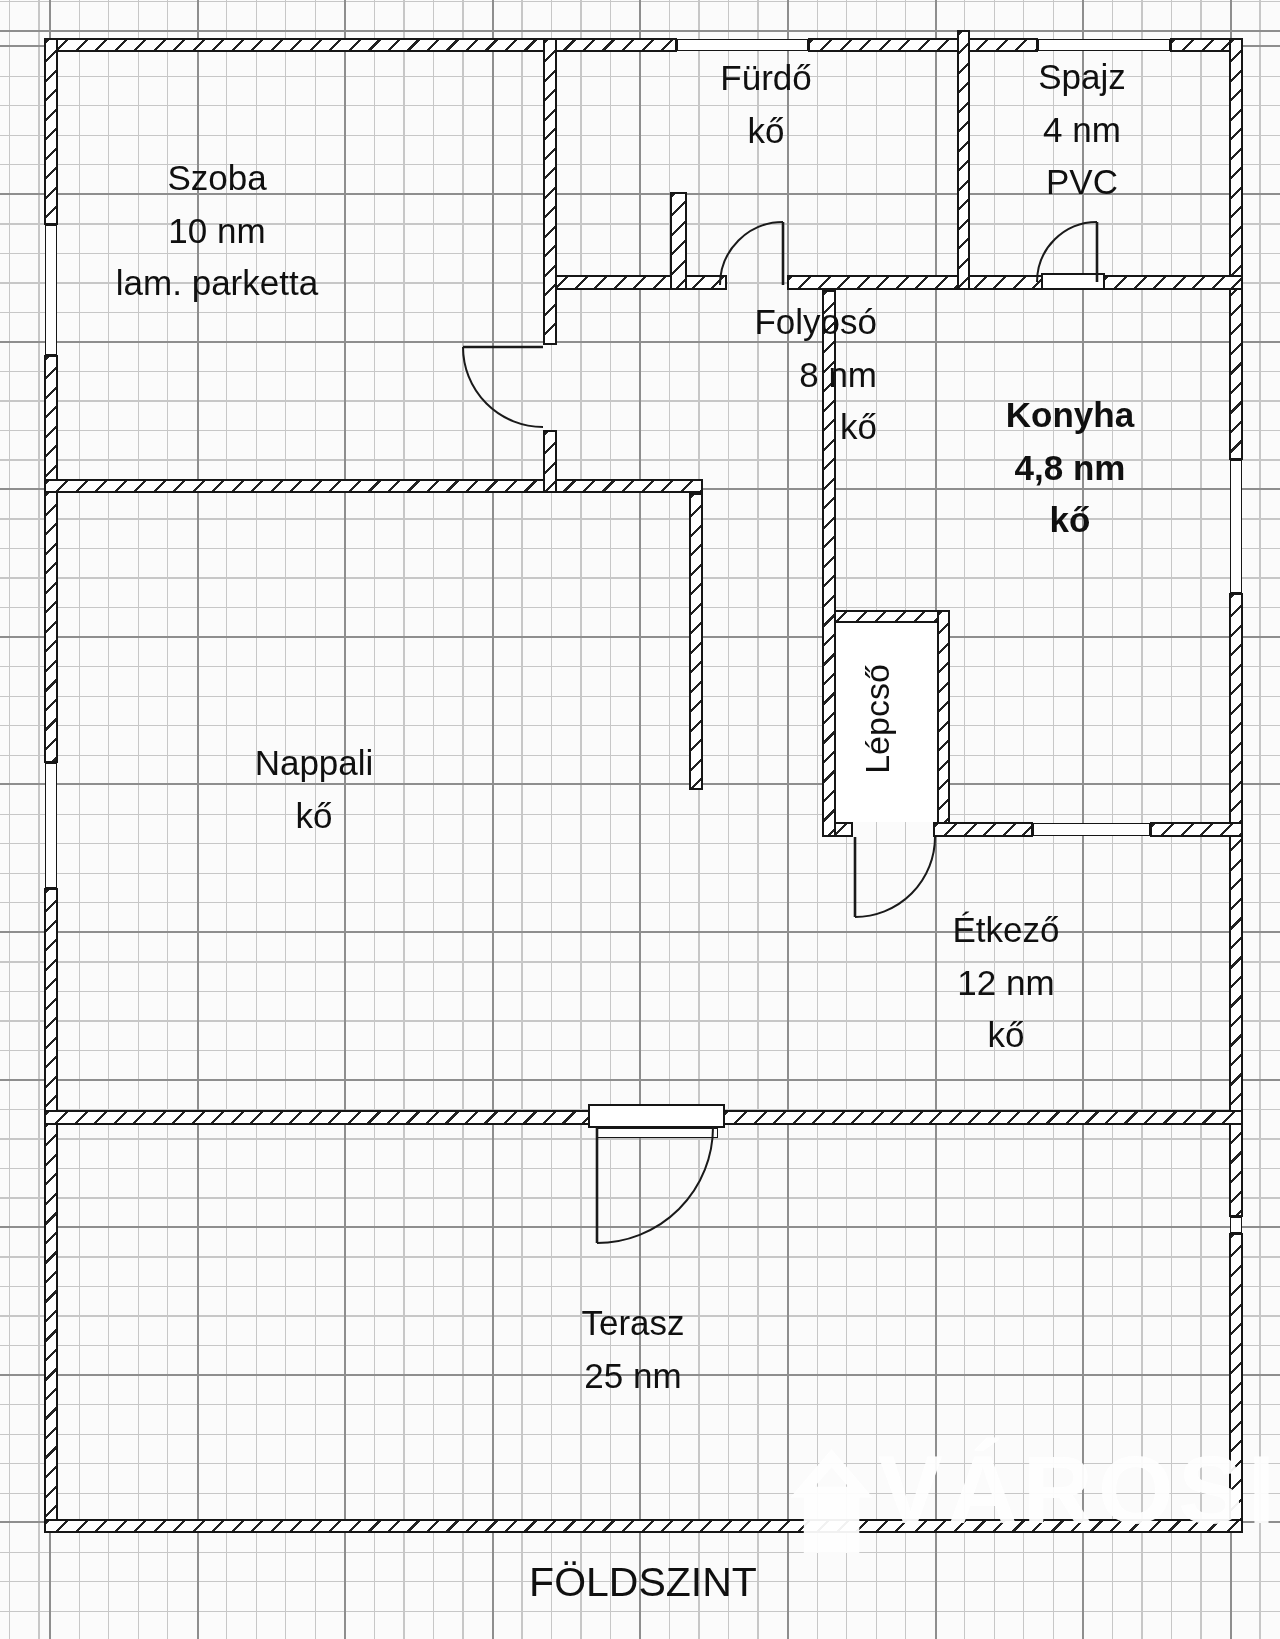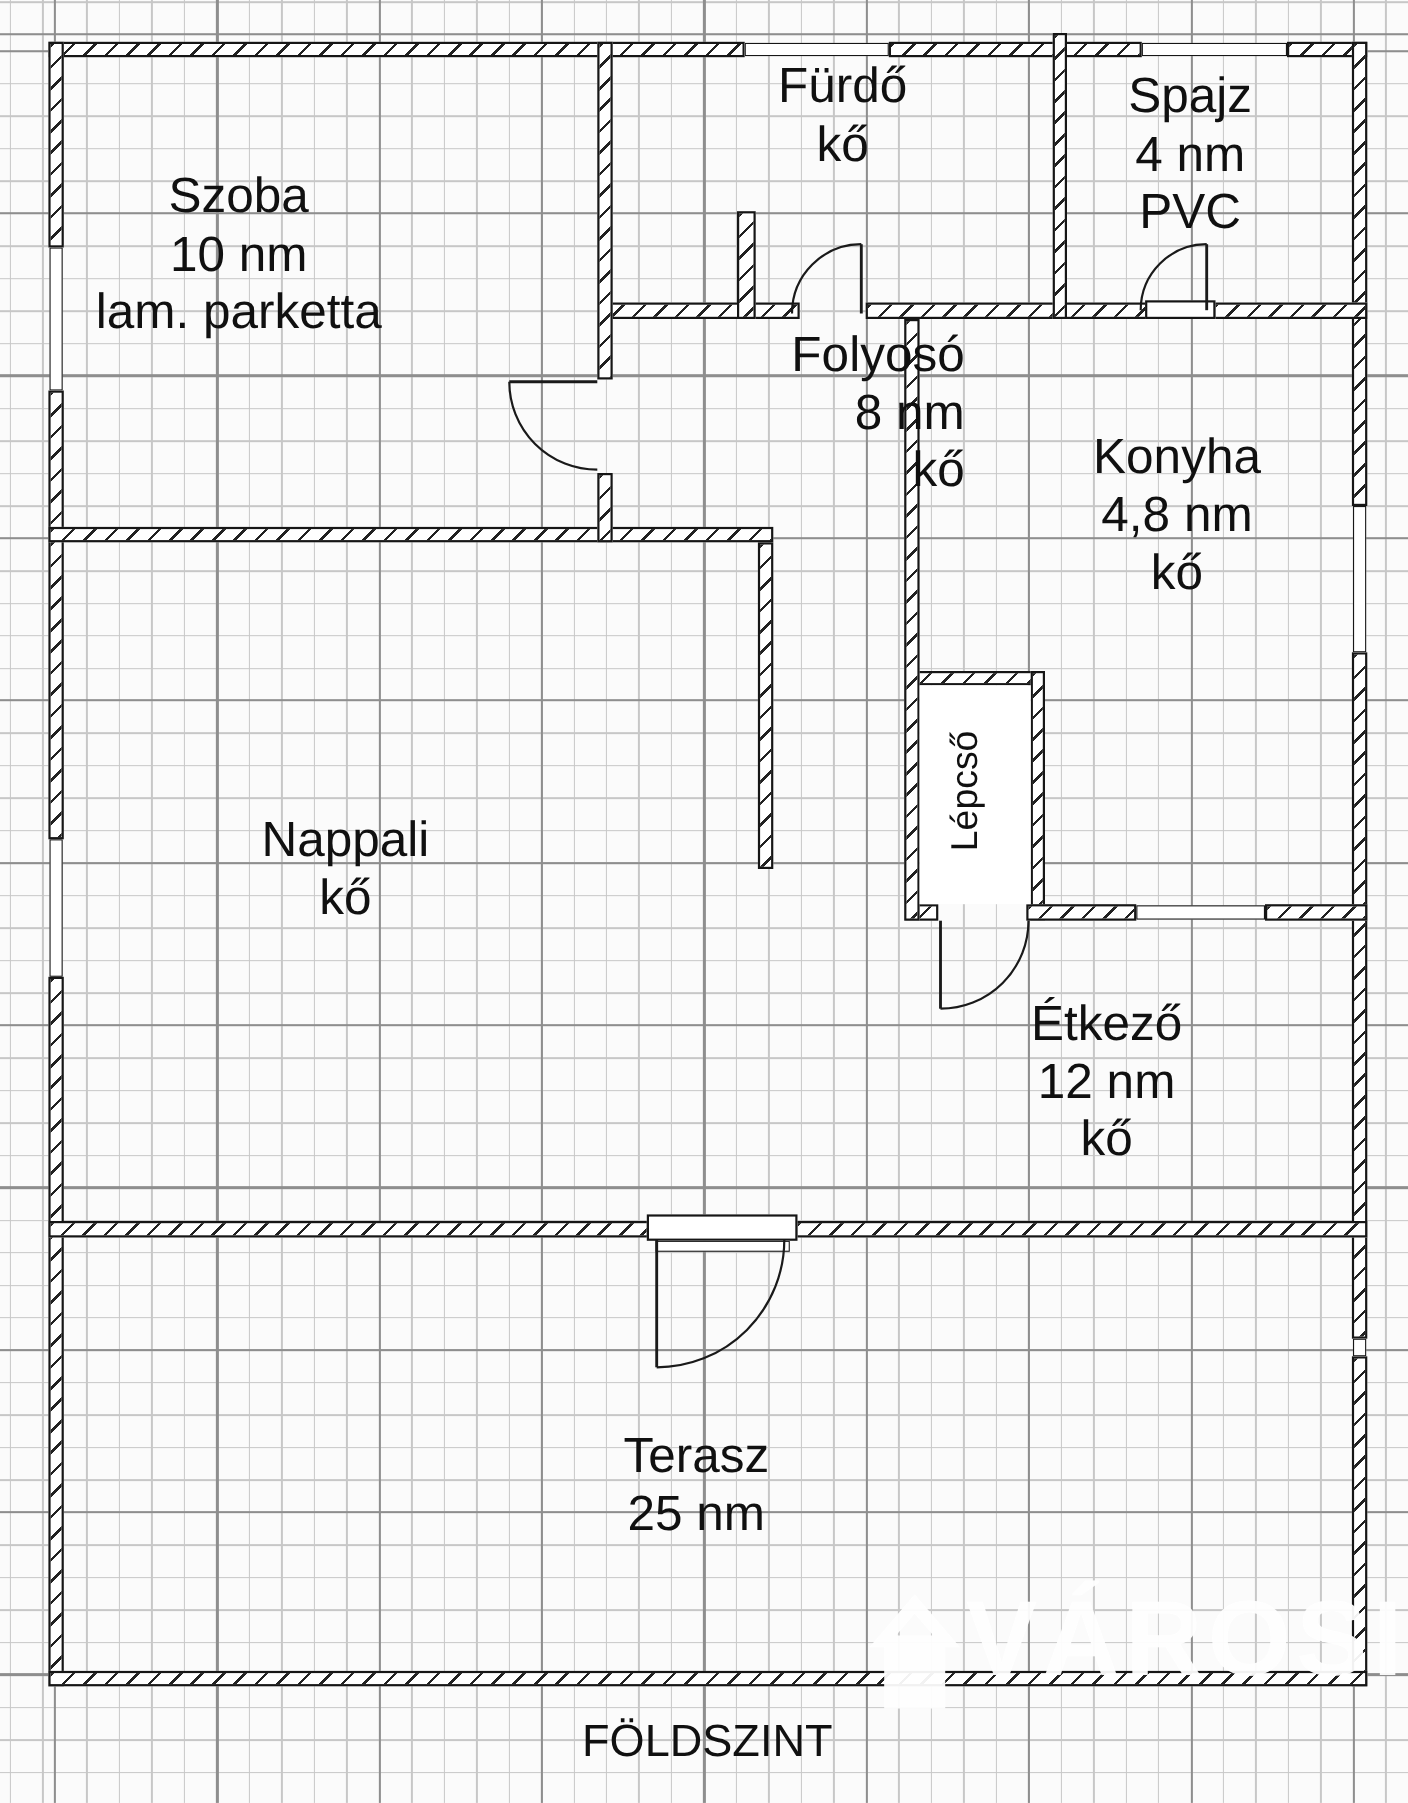--- a/index.html
+++ b/index.html
@@ -17,21 +17,21 @@
   .wall{
     position:absolute;box-sizing:border-box;
     background:repeating-linear-gradient(135deg,rgba(22,22,22,.95) 0 2.3px,transparent 2.3px 13.8px) #fff;
     border:2px solid #161616;
   }
   .window{position:absolute;box-sizing:border-box;background:#fff;border:1.6px solid #161616;}
   .sill{position:absolute;box-sizing:border-box;background:#fff;border:2px solid #161616;}
   .sill2{position:absolute;box-sizing:border-box;background:#fff;border:1.3px solid #161616;}
   .stairfill{position:absolute;background:#fff;}
   svg.doors{position:absolute;left:0;top:0;}
-  .label{position:absolute;text-align:center;font-size:45px;line-height:52.5px;color:#101010;}
+  .label{position:absolute;text-align:center;font-size:35px;line-height:52.5px;color:#101010;}
   .label-rot{position:absolute;width:200px;height:40px;text-align:center;font-size:34px;line-height:40px;color:#101010;transform:rotate(-90deg);}
   .plan-title{position:absolute;left:343px;top:1558px;width:600px;text-align:center;font-size:41px;line-height:48px;color:#101010;}
   .watermark{
     position:absolute;left:785px;top:1418px;width:495px;height:152px;
     display:flex;align-items:center;gap:0;overflow:hidden;
     color:#ffffff;opacity:.94;font-weight:bold;font-size:97px;letter-spacing:5px;white-space:nowrap;
   }
   .wm-text{display:inline-block;transform:translateY(-4px);}
 </style>
 </head>
@@ -116,33 +116,33 @@
     <div>Szoba</div>
     <div>10 nm</div>
     <div>lam. parketta</div>
   </div>
 
   <div class="label" style="left:616px;top:52px;width:300px;">
     <div>Fürdő</div>
     <div>kő</div>
   </div>
 
-  <div class="label" style="left:932px;top:61px;width:300px;">
+  <div class="label" style="left:932px;top:51px;width:300px;">
     <div>Spajz</div>
     <div>4 nm</div>
     <div>PVC</div>
   </div>
 
   <div class="label" style="left:577px;top:296px;width:300px;text-align:right;">
     <div>Folyosó</div>
     <div>8 nm</div>
     <div>kő</div>
   </div>
 
-  <div class="label" style="left:920px;top:389px;width:300px;">
+  <div class="label" style="left:920px;top:389px;width:300px;font-weight:bold;">
     <div>Konyha</div>
     <div>4,8 nm</div>
     <div>kő</div>
   </div>
 
   <div class="label" style="left:164px;top:737px;width:300px;">
     <div>Nappali</div>
     <div>kő</div>
   </div>
 

